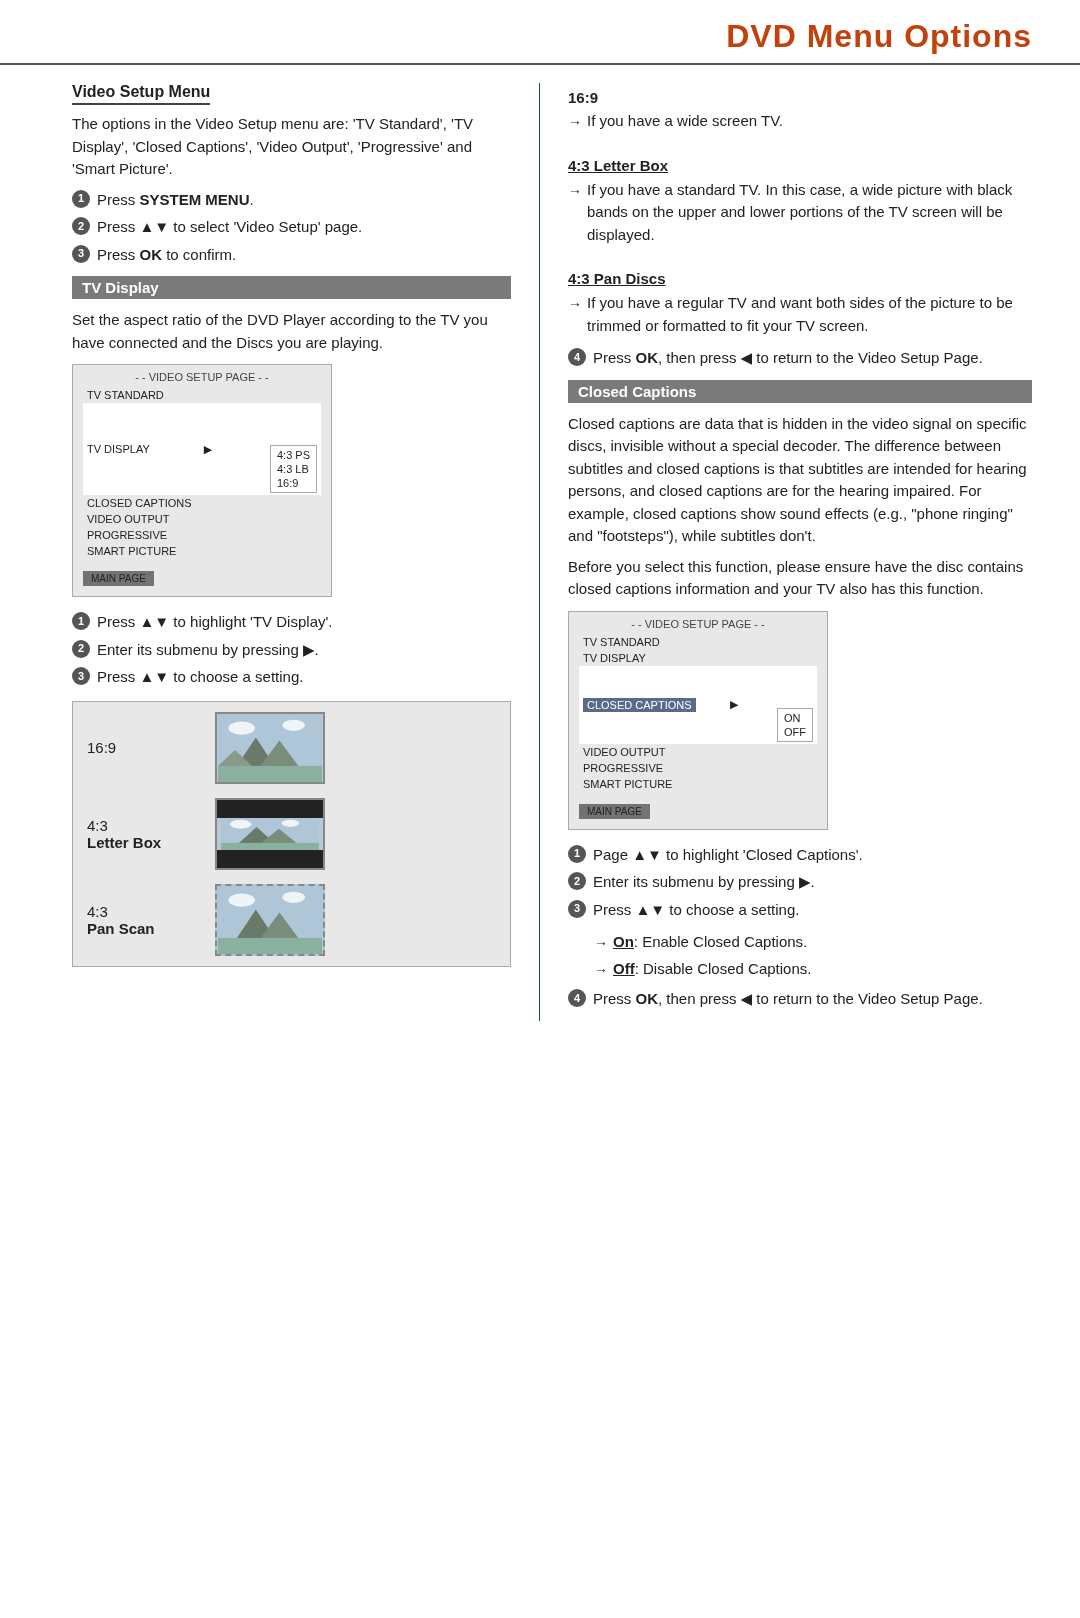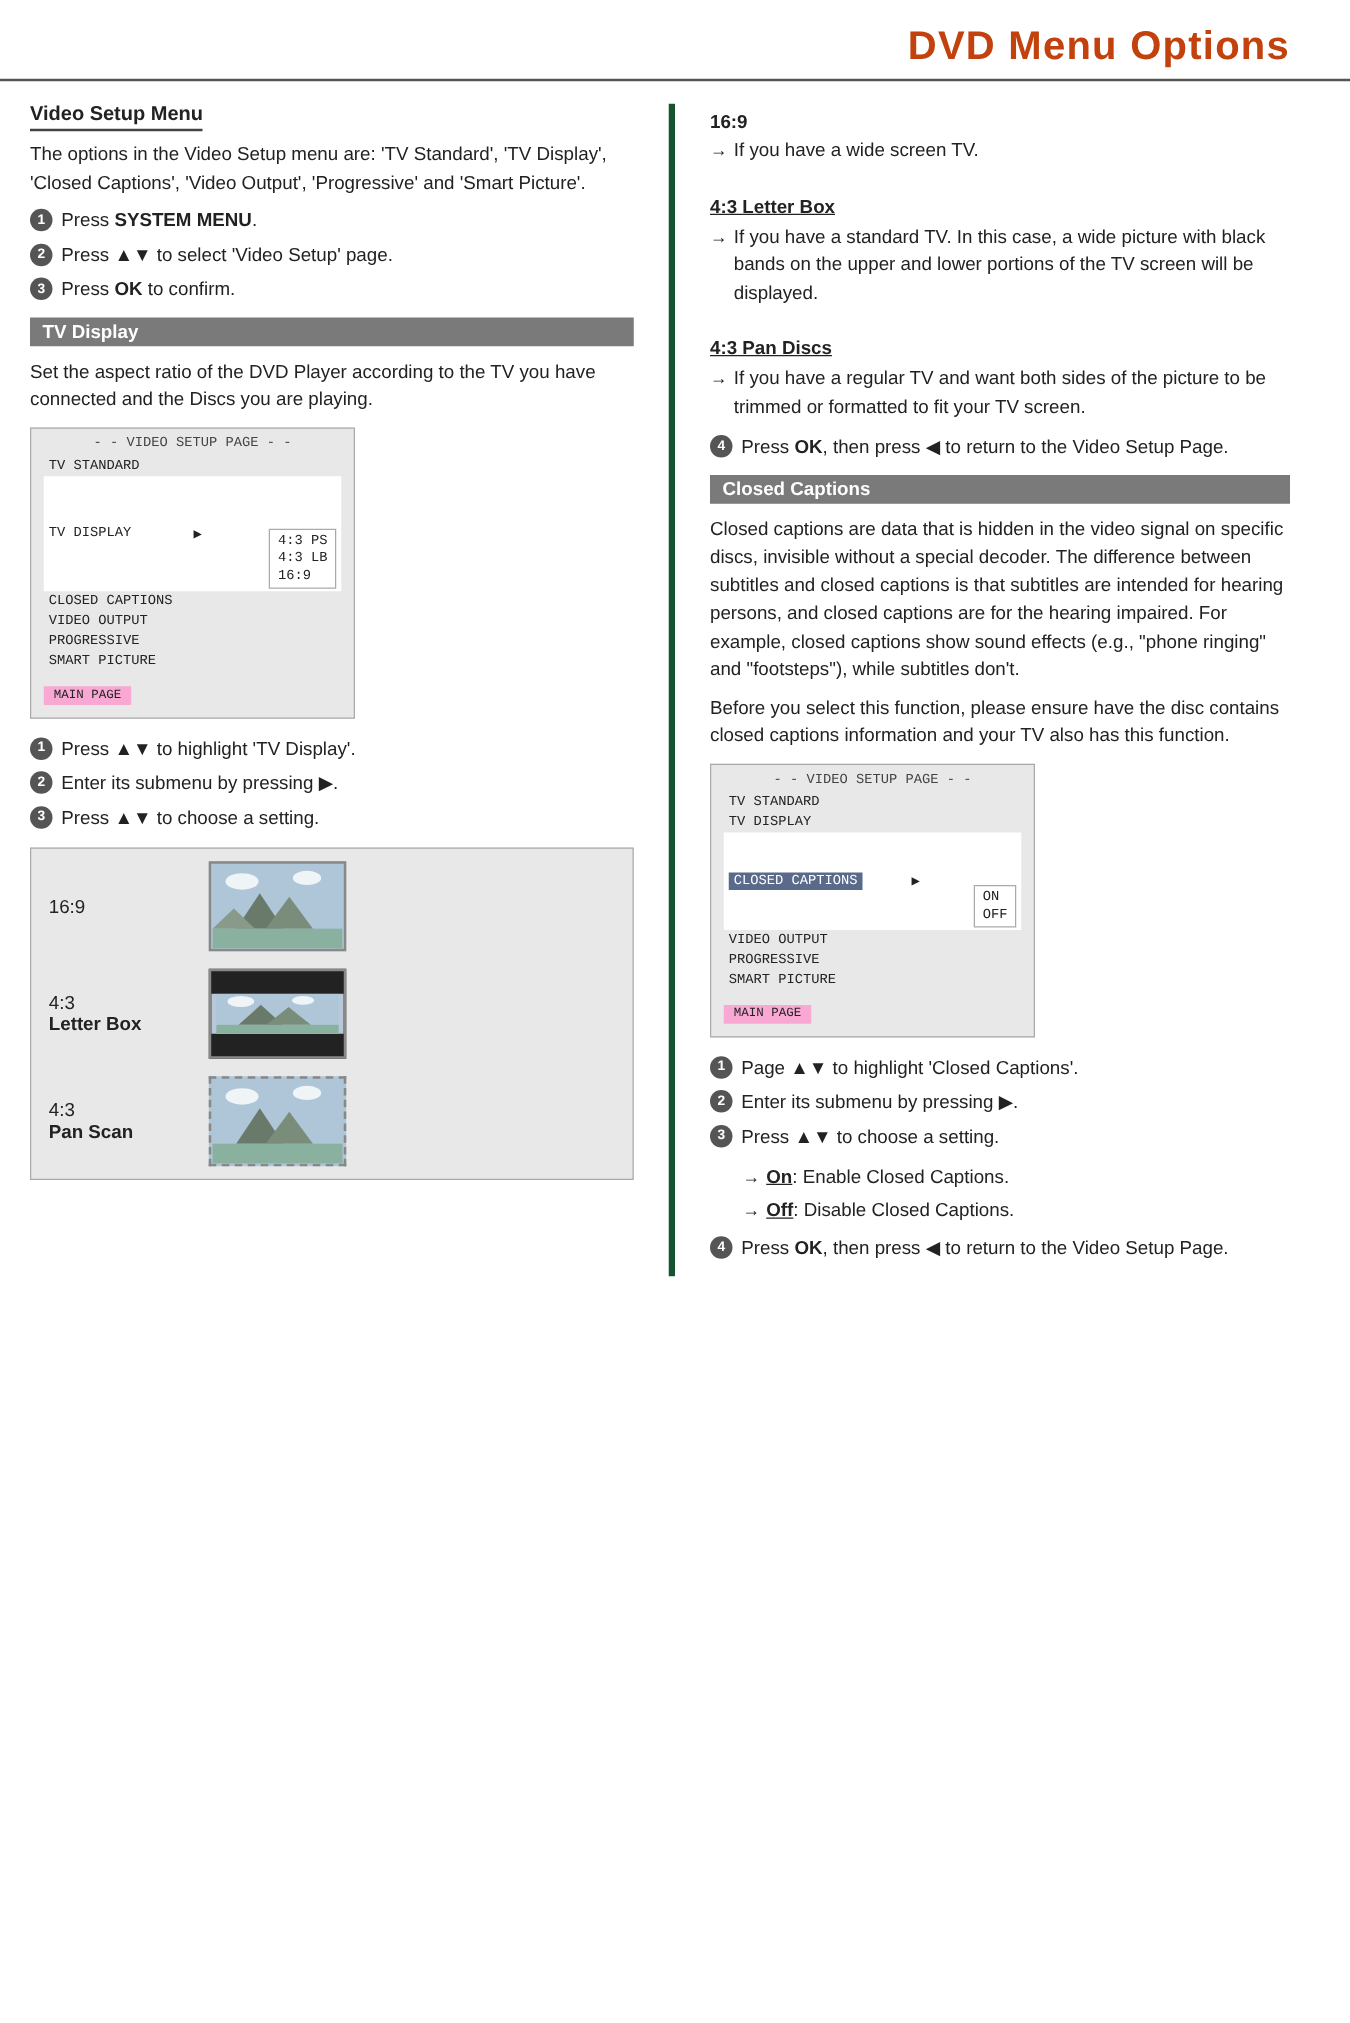--- a/index.html
+++ b/index.html
@@ -28,22 +28,22 @@
 
     .two-col {
       display: flex;
       flex-direction: row;
       gap: 0;
       padding: 0 0 0 0;
     }
 
     .left-col {
       width: 50%;
-      padding: 0 28px 0 24px;
-      border-right: 5px solid #14532d;
+      padding: 0 28px 0 72px;
+      border-right: 1px solid #14532d;
     }
 
     .right-col {
       width: 50%;
       padding: 0 48px 0 28px;
     }
 
     .section-title-underline {
       font-size: 16px;
       font-weight: bold;
@@ -110,21 +110,20 @@
     }
 
     
     .screen-mockup {
       border: 1px solid #aaa;
       background: #e8e8e8;
       margin: 10px 0 14px 0;
       padding: 6px 10px 10px 10px;
       font-size: 11px;
       width: 260px;
-      font-family: Liberation Mono, monospace;
     }
     .screen-mockup .screen-title {
       text-align: center;
       font-size: 11px;
       color: #444;
       margin-bottom: 4px;
     }
     .screen-mockup .menu-row {
       padding: 2px 4px;
       font-size: 11px;
@@ -143,21 +142,21 @@
       margin-left: 4px;
       font-size: 11px;
       margin-top: 40px;
     }
     .screen-mockup .submenu-row {
       padding: 1px 0;
       font-size: 11px;
     }
     .main-page-btn {
       display: inline-block;
-      background: #f9a8d4;
+      background: #737373;
       font-size: 10px;
       padding: 2px 8px;
       margin-top: 6px;
     }
 
     
     .options-box {
       border: 1px solid #aaa;
       background: #e8e8e8;
       margin: 12px 0;

